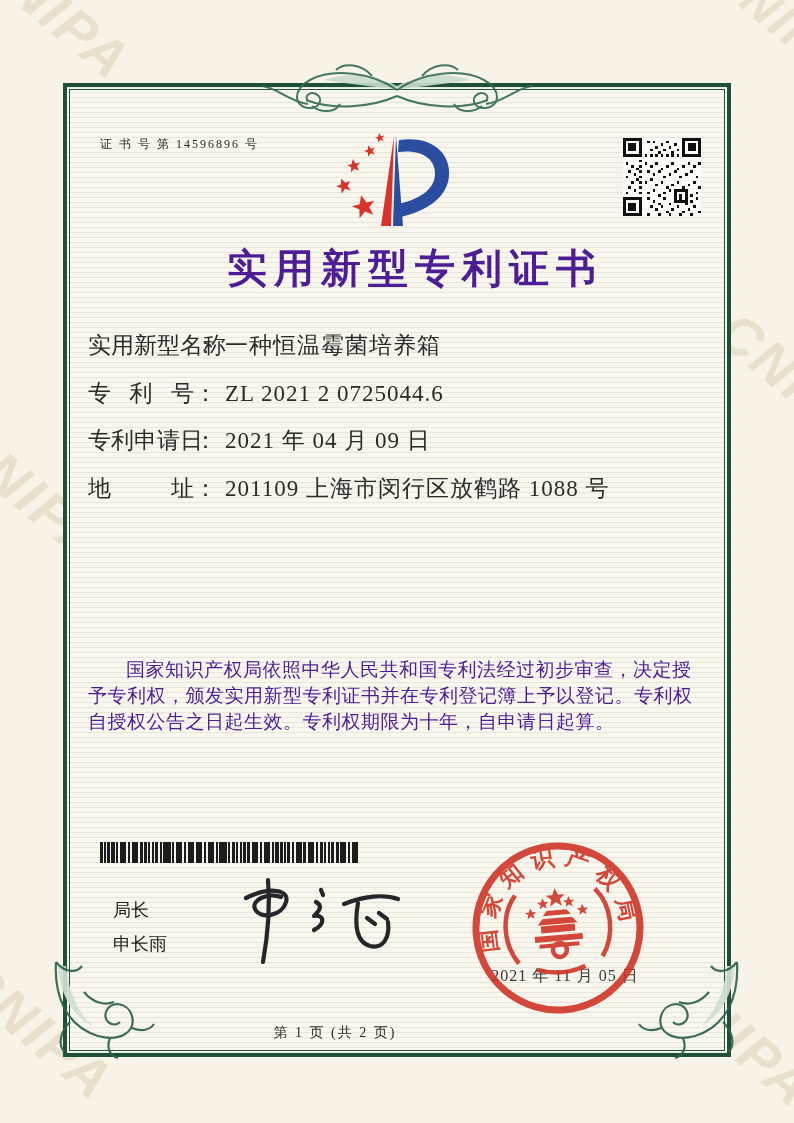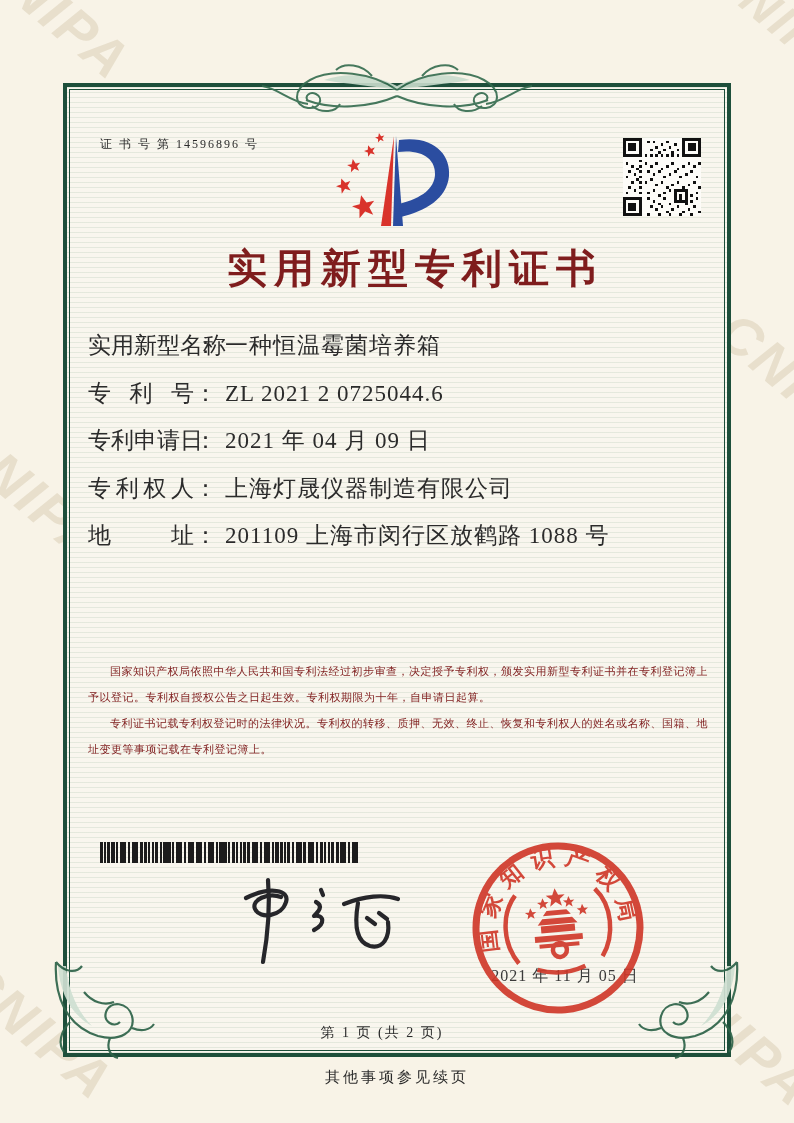--- a/index.html
+++ b/index.html
@@ -46,39 +46,39 @@
   
   .cert-no{
     position:absolute;left:100px;top:136px;
     font-size:12px;letter-spacing:2px;z-index:3;
   }
   .qr{position:absolute;left:623px;top:138px;width:78px;height:78px;z-index:3;background:#f9f6ee;}
   .logo{position:absolute;left:333px;top:128px;width:132px;height:110px;z-index:3;}
   .title{
     position:absolute;left:63px;top:241px;width:704px;
     text-align:center;font-size:40px;font-weight:700;
-    letter-spacing:7px;z-index:3;color:#7f1d1d;
+    letter-spacing:7px;z-index:3;color:#4c1d95;
   }
 
   
   .fields{position:absolute;left:88px;top:332px;width:620px;z-index:3;font-size:23px;}
   .field-row{margin-bottom:19.5px;line-height:28px;white-space:nowrap;}
   .flabel{
     display:inline-block;width:106px;
     text-align:justify;text-align-last:justify;
     vertical-align:bottom;
   }
   .fcolon{display:inline-block;margin-right:8px;}
   .fvalue{letter-spacing:1px;}
   .grant-pair{display:inline-block;margin-left:58px;}
 
   
   .paras{
     position:absolute;left:88px;top:658px;width:620px;z-index:3;
-    font-size:11px;line-height:26px;letter-spacing:0.5px;color:#7f1d1d;
+    font-size:19px;line-height:26px;letter-spacing:0.5px;color:#4c1d95;font-family:Liberation Mono, monospace;
   }
   .paras p{margin:0;text-indent:2em;}
 
   
   .barcode{
     position:absolute;left:100px;top:842px;width:258px;height:21px;z-index:3;
     background-image:
       repeating-linear-gradient(90deg,#1c1c1c 0 2px,transparent 2px 4px),
       repeating-linear-gradient(90deg,#1c1c1c 0 1px,transparent 1px 7px),
       repeating-linear-gradient(90deg,#1c1c1c 0 3px,transparent 3px 11px);
@@ -90,21 +90,21 @@
   
   .seal-date{
     position:absolute;left:470px;top:966px;width:190px;z-index:3;
     text-align:center;font-size:16px;letter-spacing:1px;color:#3a3a3a;
   }
   .seal{position:absolute;left:458px;top:828px;width:200px;height:200px;z-index:5;opacity:0.9;}
 
   
   .page-info{
     position:absolute;left:63px;top:1024px;width:544px;text-align:center;
-    font-size:14px;letter-spacing:2px;z-index:3;margin-left:47px;
+    font-size:14px;letter-spacing:2px;z-index:3;
   }
   .cont-note{
     position:absolute;left:0;top:1068px;width:794px;text-align:center;
     font-size:15px;letter-spacing:3px;z-index:3;
   }
 </style>
 </head>
 <body>
 
 <div class="page">
@@ -223,34 +223,34 @@
     <div class="field-row">
       <span class="flabel">实用新型名称</span><span class="fcolon">：</span><span class="fvalue">一种恒温霉菌培养箱</span>
     </div>
     <div class="field-row">
       <span class="flabel">专利号</span><span class="fcolon">：</span><span class="fvalue">ZL 2021 2 0725044.6</span>
     </div>
     <div class="field-row">
       <span class="flabel">专利申请日</span><span class="fcolon">：</span><span class="fvalue">2021 年 04 月 09 日</span>
     </div>
     <div class="field-row">
-      <span class="flabel">专利权人</span><span class="fcolon">：</span><span class="fvalue">上海灯晟仪器制造有限公司</span>
-    </div>
-    <div class="field-row">
       <span class="flabel">地址</span><span class="fcolon">：</span><span class="fvalue">201109 上海市闵行区放鹤路 1088 号</span>
     </div>
   </div>
 
   <div class="paras">
     <p>国家知识产权局依照中华人民共和国专利法经过初步审查，决定授予专利权，颁发实用新型专利证书并在专利登记簿上予以登记。专利权自授权公告之日起生效。专利权期限为十年，自申请日起算。</p>
-    <p>专利证书记载专利权登记时的法律状况。专利权的转移、质押、无效、终止、恢复和专利权人的姓名或名称、国籍、地址变更等事项记载在专利登记簿上。</p>
   </div>
 
   <div class="barcode"></div>
 
+  <div class="signer">
+    <div>局长</div>
+    <div>申长雨</div>
+  </div>
 
   <svg class="signature" width="200" height="95" viewBox="0 0 200 95">
     <g stroke="#26262a" stroke-width="4.2" fill="none" stroke-linecap="round" stroke-linejoin="round">
       <path d="M28,22 C52,10 72,14 68,26 C64,40 42,44 37,33 C33,24 50,16 63,21"></path>
       <path d="M50,4 C52,28 50,58 45,86"></path>
       <path d="M103,14 L105,19"></path>
       <path d="M98,26 C106,30 100,36 96,40 C106,38 108,48 96,54"></path>
       <path d="M126,28 C146,20 166,18 180,23"></path>
       <path d="M140,27 C136,50 138,66 152,70 C165,73 172,62 170,46"></path>
       <path d="M149,42 l8,6"></path>
@@ -284,15 +284,14 @@
       <g fill="none" stroke-width="4.5">
         <circle cx="0" cy="22" r="7"></circle>
         <path d="M-42,32 C-56,12 -56,-18 -40,-36"></path>
         <path d="M42,32 C56,12 56,-18 40,-36"></path>
         <path d="M-24,40 C-8,46 8,46 24,40"></path>
       </g>
     </g>
   </svg>
 
   <div class="page-info">第 1 页 (共 2 页)</div>
-  <div class="cont-note">其他事项参见续页</div>
 
 </div>
 
 </body></html>

